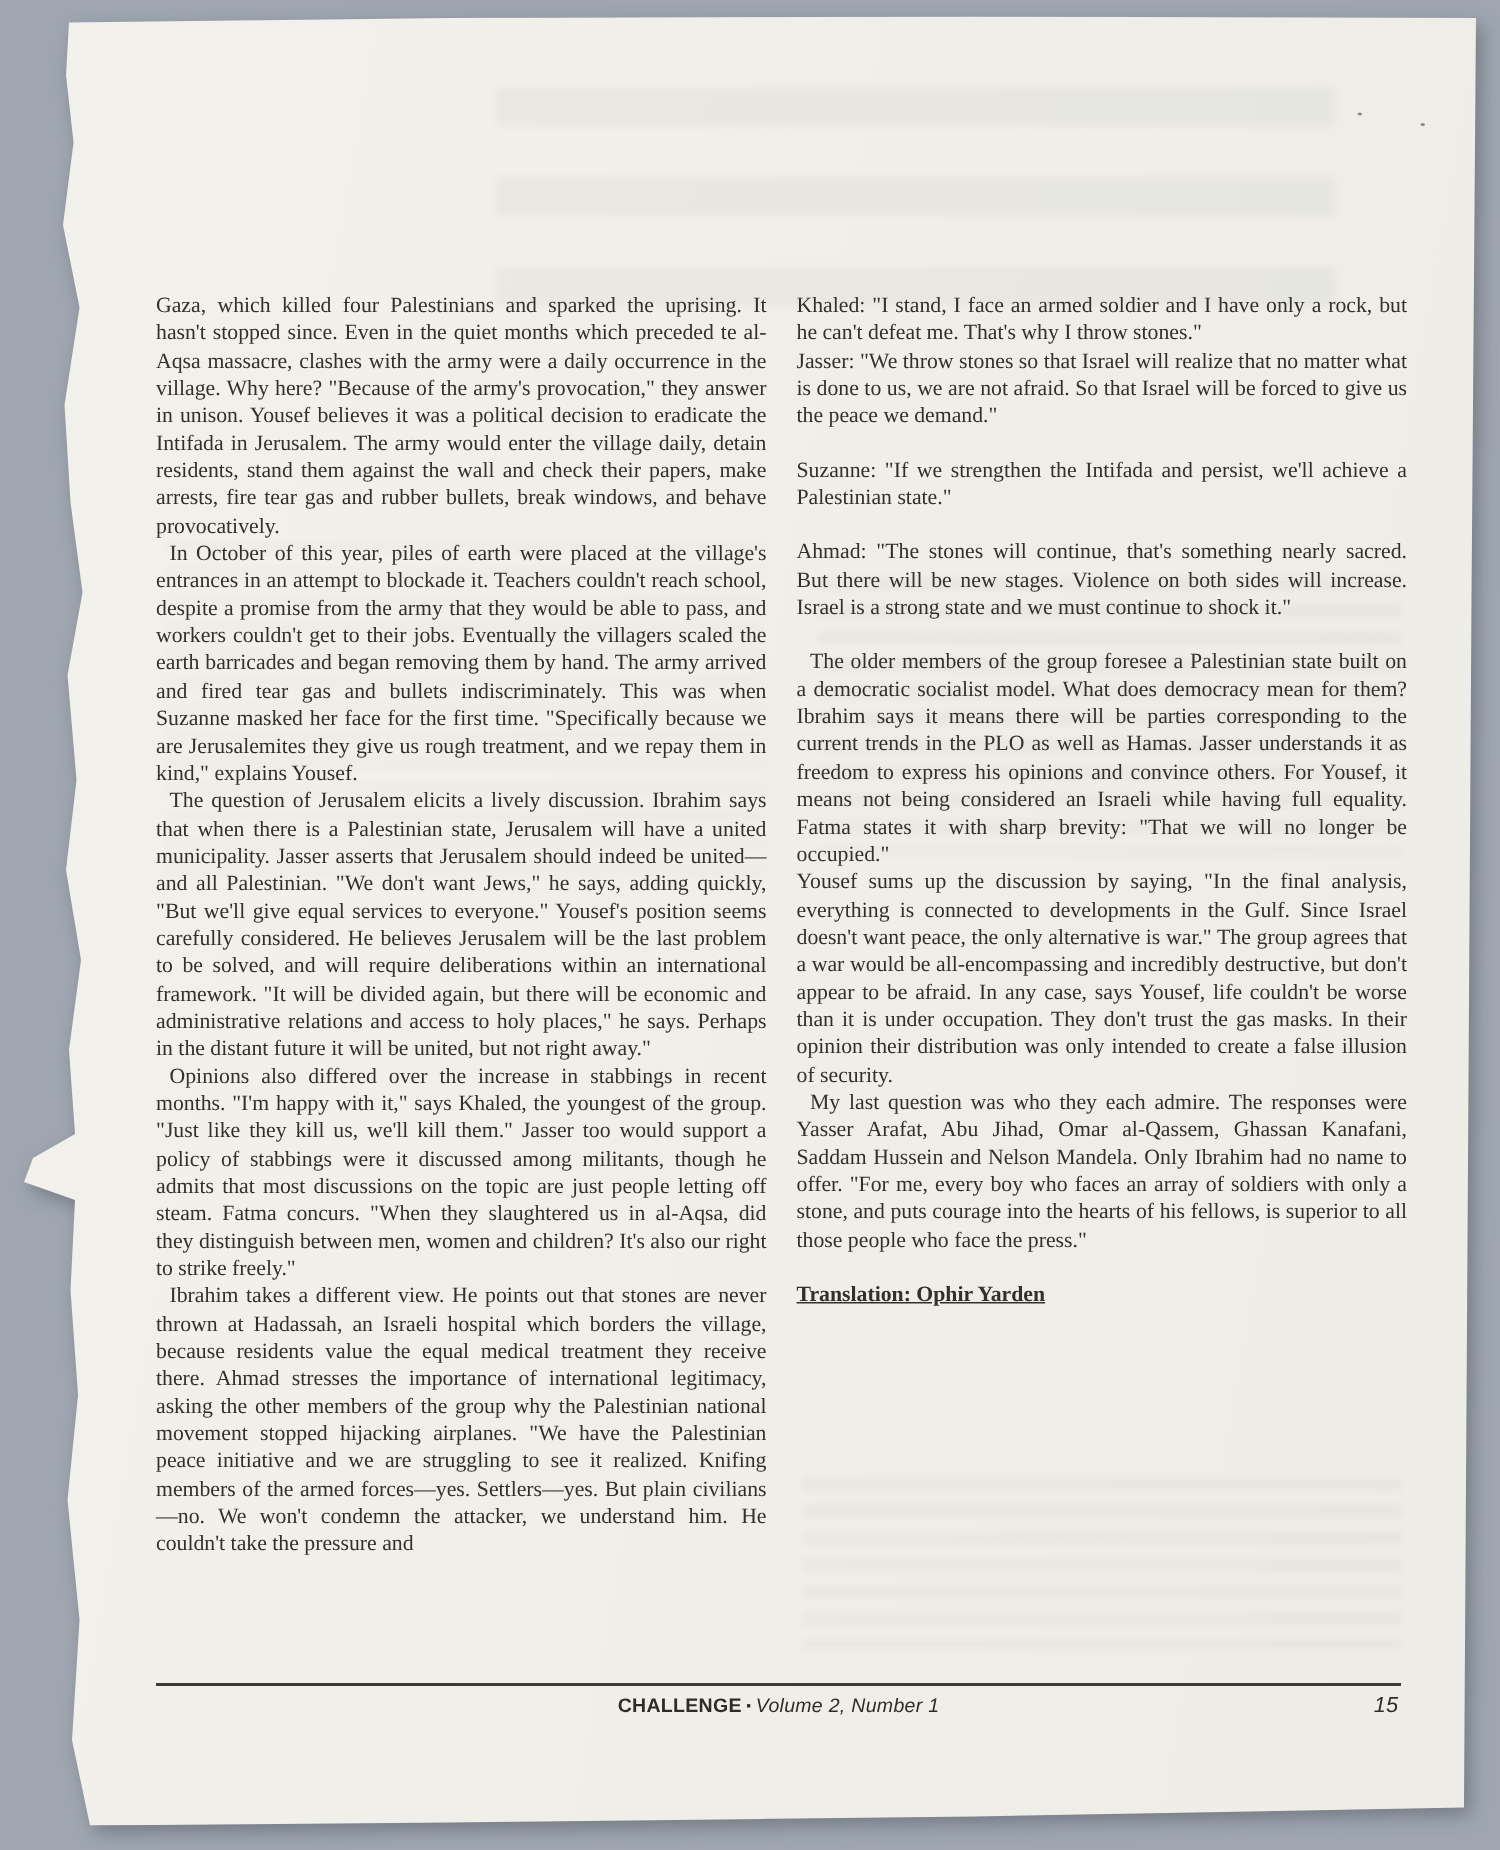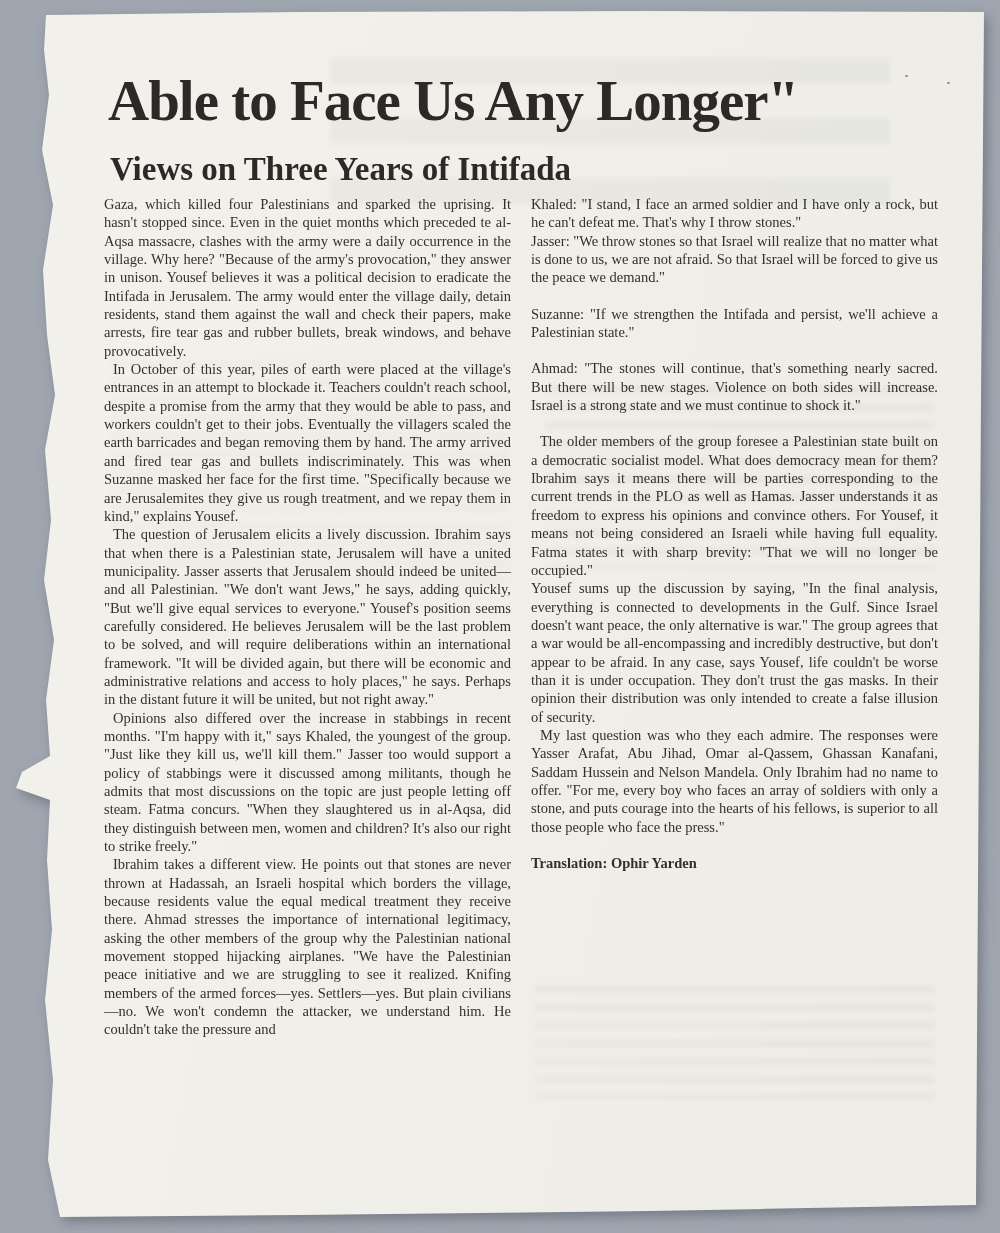--- a/index.html
+++ b/index.html
@@ -49,21 +49,21 @@
   }
 
   .columns{
     position:absolute;left:104px;top:195px;width:834px;
     display:flex;gap:20px;color:#33302b;
   }
   .col{width:407px;text-align:justify;font-size:14.5px;line-height:18.35px;}
   .para{margin:0;}
   .indent{text-indent:9px;}
   .gap{margin-top:18px;}
-  .bold{font-weight:bold;}
+  .bold{font-weight:bold;text-decoration:underline;}
 
   .footer{
     position:absolute;left:104px;top:1122px;width:830px;
     border-top:2px solid #3d3b37;
     font-family:"Liberation Sans", sans-serif;color:#2e2c29;
   }
   .footer-center{
     text-align:center;font-size:13px;margin-top:5px;letter-spacing:.2px;
   }
   .journal{font-weight:bold;}
@@ -80,24 +80,20 @@
 <div class="paper-shadow">
   <div class="paper">
 
     <div class="bleed big" style="left:330px;top:58px;width:560px;height:150px;"></div>
     <div class="bleed" style="left:545px;top:385px;width:390px;height:185px;"></div>
     <div class="bleed" style="left:535px;top:985px;width:400px;height:115px;"></div>
     <div class="bleed" style="left:110px;top:360px;width:400px;height:230px;opacity:.25;"></div>
     <div class="speck" style="left:905px;top:75px;"></div>
     <div class="speck" style="left:947px;top:82px;"></div>
 
-    <div class="header">
-      <h1 class="title">Able to Face Us Any Longer"</h1>
-      <h2 class="subtitle">Views on Three Years of Intifada</h2>
-    </div>
 
     <div class="columns">
       <div class="col">
         <p class="para">Gaza, which killed four Palestinians and sparked the uprising. It hasn't stopped since. Even in the quiet months which preceded te al-Aqsa massacre, clashes with the army were a daily occurrence in the village. Why here? "Because of the army's provocation," they answer in unison. Yousef believes it was a political decision to eradicate the Intifada in Jerusalem. The army would enter the village daily, detain residents, stand them against the wall and check their papers, make arrests, fire tear gas and rubber bullets, break windows, and behave provocatively.</p>
         <p class="para indent">In October of this year, piles of earth were placed at the village's entrances in an attempt to blockade it. Teachers couldn't reach school, despite a promise from the army that they would be able to pass, and workers couldn't get to their jobs. Eventually the villagers scaled the earth barricades and began removing them by hand. The army arrived and fired tear gas and bullets indiscriminately. This was when Suzanne masked her face for the first time. "Specifically because we are Jerusalemites they give us rough treatment, and we repay them in kind," explains Yousef.</p>
         <p class="para indent">The question of Jerusalem elicits a lively discussion. Ibrahim says that when there is a Palestinian state, Jerusalem will have a united municipality. Jasser asserts that Jerusalem should indeed be united—and all Palestinian. "We don't want Jews," he says, adding quickly, "But we'll give equal services to everyone." Yousef's position seems carefully considered. He believes Jerusalem will be the last problem to be solved, and will require deliberations within an international framework. "It will be divided again, but there will be economic and administrative relations and access to holy places," he says. Perhaps in the distant future it will be united, but not right away."</p>
         <p class="para indent">Opinions also differed over the increase in stabbings in recent months. "I'm happy with it," says Khaled, the youngest of the group. "Just like they kill us, we'll kill them." Jasser too would support a policy of stabbings were it discussed among militants, though he admits that most discussions on the topic are just people letting off steam. Fatma concurs. "When they slaughtered us in al-Aqsa, did they distinguish between men, women and children? It's also our right to strike freely."</p>
         <p class="para indent">Ibrahim takes a different view. He points out that stones are never thrown at Hadassah, an Israeli hospital which borders the village, because residents value the equal medical treatment they receive there. Ahmad stresses the importance of international legitimacy, asking the other members of the group why the Palestinian national movement stopped hijacking airplanes. "We have the Palestinian peace initiative and we are struggling to see it realized. Knifing members of the armed forces—yes. Settlers—yes. But plain civilians—no. We won't condemn the attacker, we understand him. He couldn't take the pressure and</p>
       </div>
       <div class="col">
@@ -105,15 +101,21 @@
         <p class="para">Jasser: "We throw stones so that Israel will realize that no matter what is done to us, we are not afraid. So that Israel will be forced to give us the peace we demand."</p>
         <p class="para gap">Suzanne: "If we strengthen the Intifada and persist, we'll achieve a Palestinian state."</p>
         <p class="para gap">Ahmad: "The stones will continue, that's something nearly sacred. But there will be new stages. Violence on both sides will increase. Israel is a strong state and we must continue to shock it."</p>
         <p class="para gap indent">The older members of the group foresee a Palestinian state built on a democratic socialist model. What does democracy mean for them? Ibrahim says it means there will be parties corresponding to the current trends in the PLO as well as Hamas. Jasser understands it as freedom to express his opinions and convince others. For Yousef, it means not being considered an Israeli while having full equality. Fatma states it with sharp brevity: "That we will no longer be occupied."</p>
         <p class="para">Yousef sums up the discussion by saying, "In the final analysis, everything is connected to developments in the Gulf. Since Israel doesn't want peace, the only alternative is war." The group agrees that a war would be all-encompassing and incredibly destructive, but don't appear to be afraid. In any case, says Yousef, life couldn't be worse than it is under occupation. They don't trust the gas masks. In their opinion their distribution was only intended to create a false illusion of security.</p>
         <p class="para indent">My last question was who they each admire. The responses were Yasser Arafat, Abu Jihad, Omar al-Qassem, Ghassan Kanafani, Saddam Hussein and Nelson Mandela. Only Ibrahim had no name to offer. "For me, every boy who faces an array of soldiers with only a stone, and puts courage into the hearts of his fellows, is superior to all those people who face the press."</p>
         <p class="para gap bold">Translation: Ophir Yarden</p>
       </div>
     </div>
 
+    <div class="footer">
+      <div class="footer-center">
+        <span class="journal">CHALLENGE</span><span class="separator">▪</span><span class="issue">Volume 2, Number 1</span>
+      </div>
+      <div class="page-number">15</div>
+    </div>
 
   </div>
 </div>
 
 </body></html>

